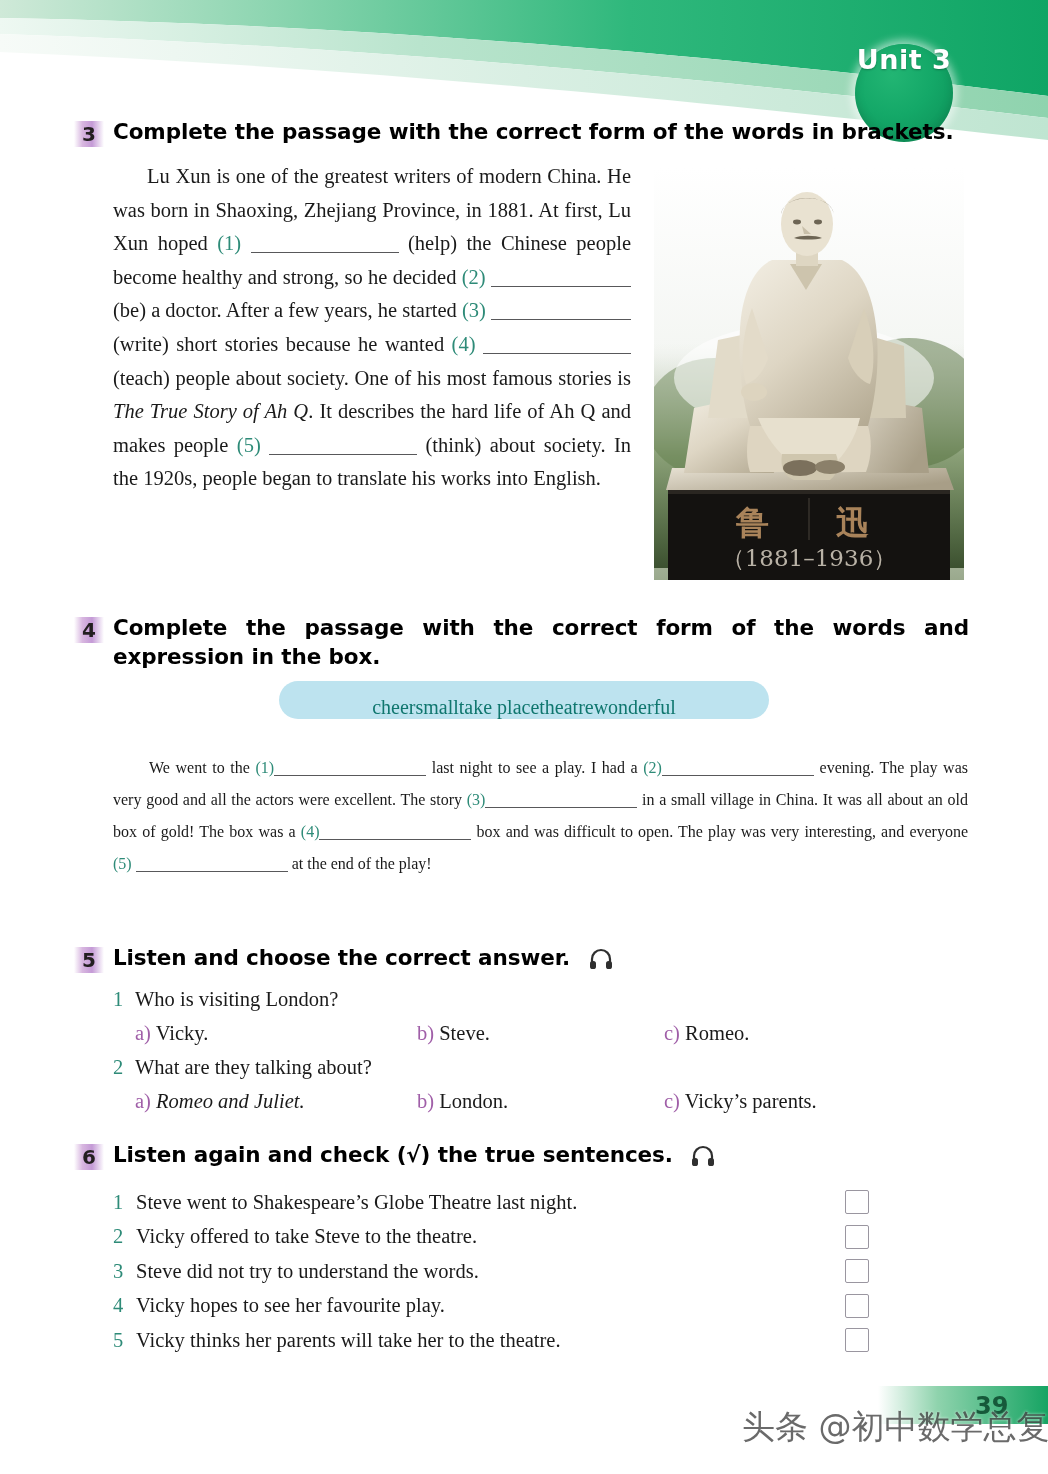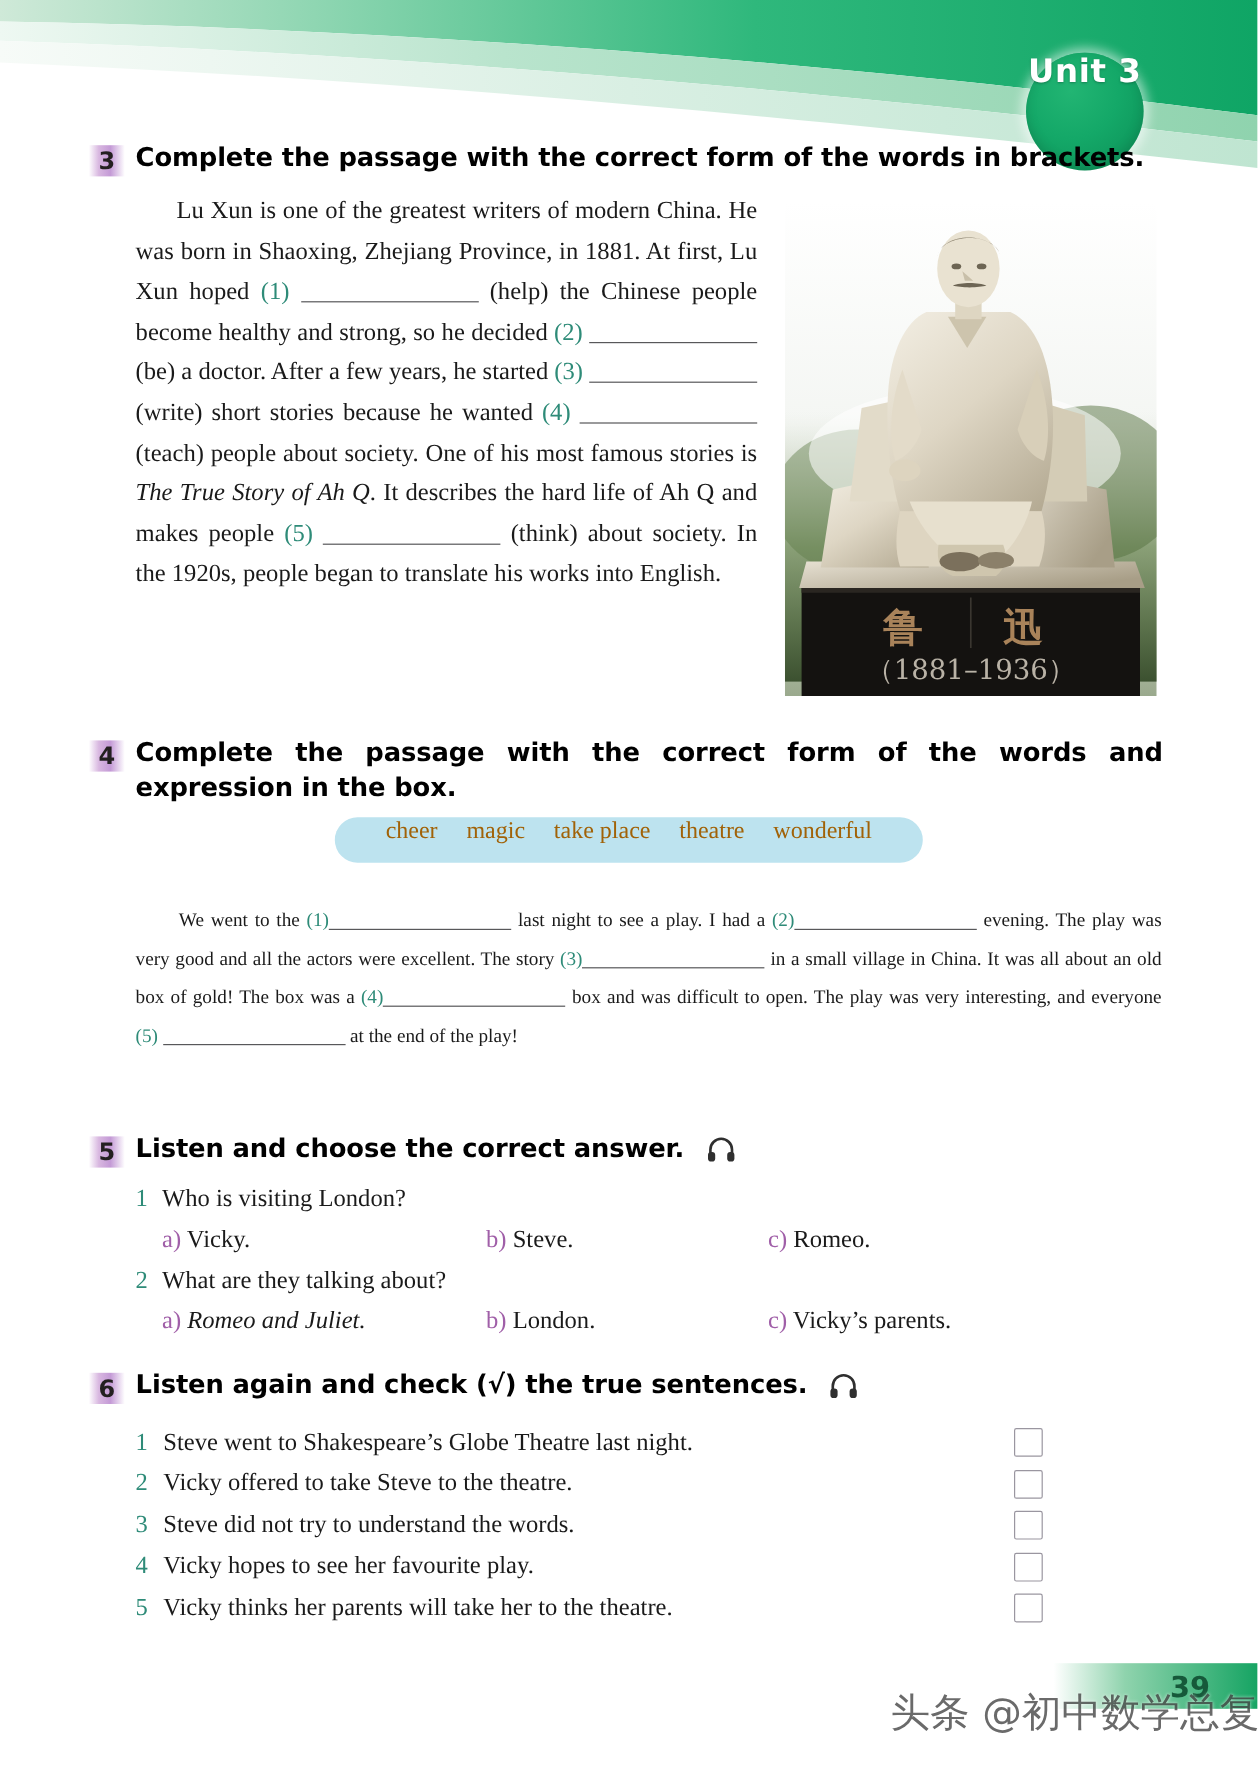--- a/index.html
+++ b/index.html
@@ -136,25 +136,24 @@
 
   .wordbox {
     position: absolute;
     top: 681px;
     left: 279px;
     width: 490px;
     height: 38px;
     border-radius: 19px;
     background: #bde3ef;
     display: flex;
-    align-items: flex-start;
+    align-items: flex-end;
     justify-content: center;
-    gap: 24px;
     font-size: 20px;
-    color: #a16207;
+    color: #0f766e;
   }
 
   .passage4 {
     position: absolute;
     top: 752px;
     left: 113px;
     width: 855px;
     font-size: 16px;
     line-height: 32px;
     text-align: justify;
@@ -178,20 +177,21 @@
   .q-idx {
     color: #2e8b78;
     width: 22px;
     flex: 0 0 auto;
   }
   .opts {
     display: flex;
     font-size: 20.5px;
     line-height: 34px;
     padding-left: 22px;
+    gap: 12px;
   }
   .opt { flex: 0 0 auto; }
   .opt:nth-child(1) { width: 270px; }
   .opt:nth-child(2) { width: 235px; }
   .opt-key { color: #a05fa8; }
   .ital { font-style: italic; }
 
   
   #ex6-head { top: 1141px; left: 74px; width: 700px; }
 
@@ -365,21 +365,21 @@
     </svg>
   </div>
 
   <div class="ex-head" id="ex4-head">
     <div class="ex-num">4</div>
     <div class="ex-title justify">Complete the passage with the correct form of the words and expression in the box.</div>
   </div>
 
   <div class="wordbox">
     <span>cheer</span>
-    <span>magic</span>
+    <span>small</span>
     <span>take place</span>
     <span>theatre</span>
     <span>wonderful</span>
   </div>
 
   <div class="passage4">
     <span class="indent"></span><span>We went to the  </span><span class="num-mark">(1)</span><span class="blank b-s"></span><span> last night to see a play. I had a </span><span class="num-mark">(2)</span><span class="blank b-s"></span><span> evening. The play was very good and all the actors were excellent. The story </span><span class="num-mark">(3)</span><span class="blank b-s"></span><span> in a small village in China. It was all about an old box of gold! The box was a </span><span class="num-mark">(4)</span><span class="blank b-s"></span><span> box and was difficult to open. The play was very interesting, and everyone </span><span class="num-mark">(5)</span>&nbsp;<span class="blank b-s"></span><span> at the end of the play!</span>
   </div>
 
   <div class="ex-head" id="ex5-head">

